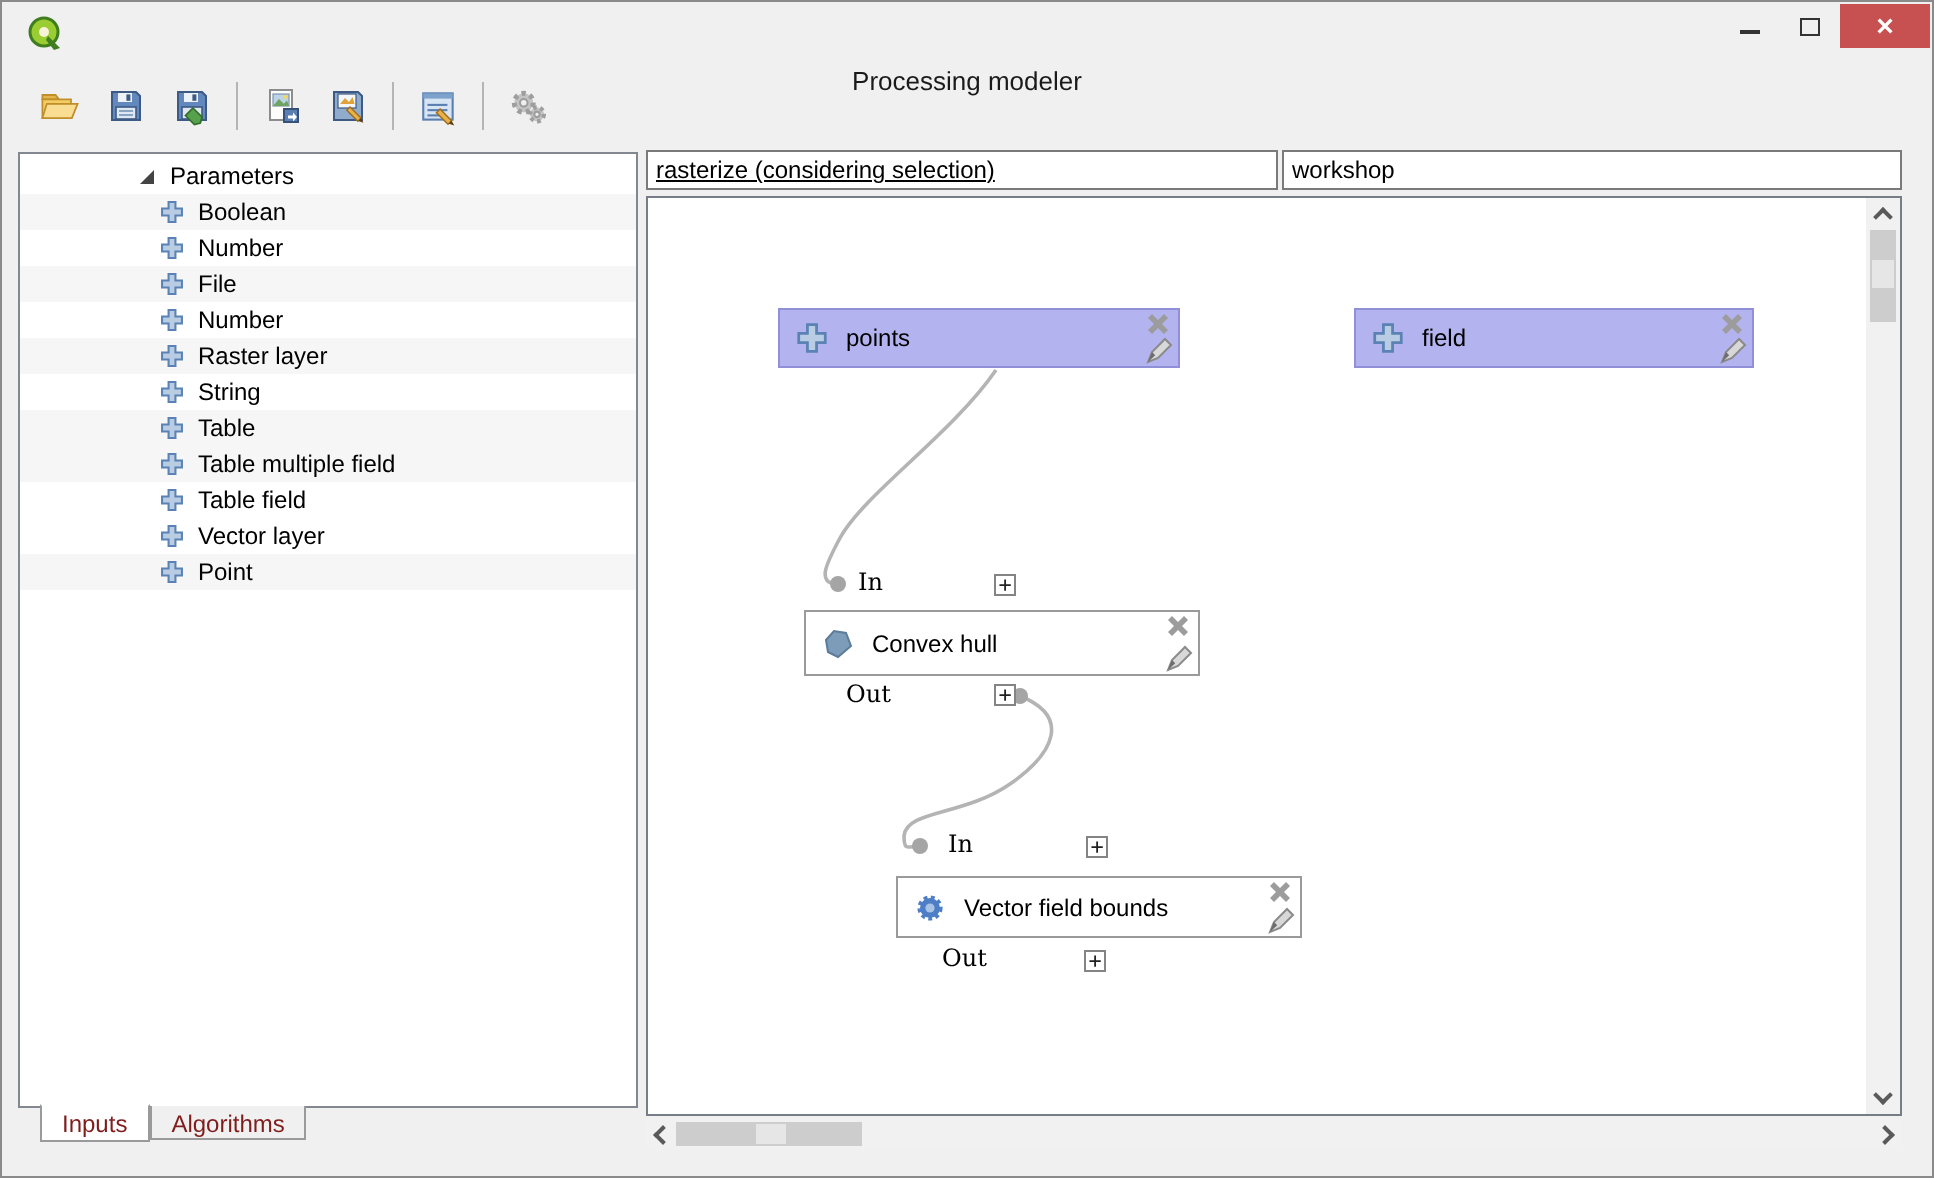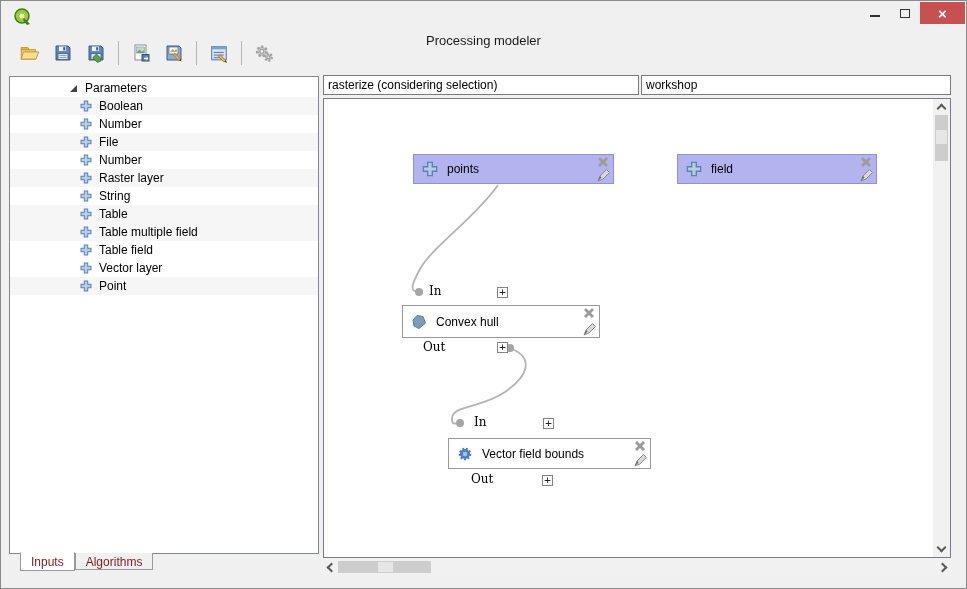--- a/index.html
+++ b/index.html
@@ -39,21 +39,21 @@
 
   
   .tabbar { position:absolute; left:19px; top:552px; display:flex; z-index:5; }
   .tab { font-size:12px; padding:2px 10px 3px 10px; border:1px solid #9a9a9a; border-top:none;
          background:#f0f0f0; color:#7f1d1d; height:17px; }
   .tab.active { background:#fff; height:19px; border-top:1px solid #fff; margin-top:-1px; z-index:6; }
 
   
   .namefield { position:absolute; top:74px; height:20px; border:1px solid #7a7a7a;
                background:#fff; font-size:12px; padding:0 4px; font-family:"Liberation Sans",sans-serif; }
-  #model-name-input { left:322px; width:316px; }
+  #model-name-input { left:322px; width:316px;text-decoration:underline; }
   #model-group-input { left:640px; width:310px; }
 
   
   .canvas { position:absolute; left:322px; top:97px; width:628px; height:460px;
             background:#ffffff; border:1px solid #767d87; }
   .connections { position:absolute; left:0; top:0; width:610px; height:458px; }
 
   .node { position:absolute; height:30px; display:flex; align-items:center; font-size:12px; }
   .node-input { background:#b3b3ef; border:1px solid #9090d8; }
   .node-algo { background:#fff; border:1px solid #9a9a9a; }
@@ -262,21 +262,21 @@
   <div class="canvas">
 
     <svg class="connections" viewBox="0 0 610 458">
       <path d="M174,86 C152,118 108,148 96,170 C89,183 84,193 95,193" fill="none" stroke="#b4b4b4" stroke-width="1.8"></path>
       <path d="M186,249 C211,259 204,277 181,293 C158,309 129,306 128,319 C128,327 130,324 136,324" fill="none" stroke="#b4b4b4" stroke-width="1.8"></path>
       <circle cx="95" cy="193" r="4" fill="#a5a5a5"></circle>
       <circle cx="186" cy="249" r="4" fill="#a5a5a5"></circle>
       <circle cx="136" cy="324" r="4" fill="#a5a5a5"></circle>
     </svg>
 
-    <div class="node node-input" style="left:65px; top:55px; width:201px;margin-left:24px;">
+    <div class="node node-input" style="left:65px; top:55px; width:201px;">
       <svg class="node-icon" viewBox="0 0 14 14">
         <path d="M5 1.2 h4 v3.8 h3.8 v4 H9 v3.8 H5 V9 H1.2 V5 H5 Z" fill="#b8cce4" stroke="#5a82b4" stroke-width="1.2"></path>
       </svg>
       <span class="node-label">points</span>
       <svg class="node-x" viewBox="0 0 14 14">
         <path d="M2 4 L4 2 L7 5 L10 2 L12 4 L9 7 L12 10 L10 12 L7 9 L4 12 L2 10 L5 7 Z" fill="#9c9c9c"></path>
       </svg>
       <svg class="node-pencil" viewBox="0 0 15 15">
         <path d="M2 13 l2 -5 L10.5 1.5 l3 3 L7 11 Z" fill="#d8d8d8" stroke="#8a8a8a" stroke-width="1"></path>
         <path d="M2 13 l2 -5 1.6 1.6 Z" fill="#6d6d6d"></path>

